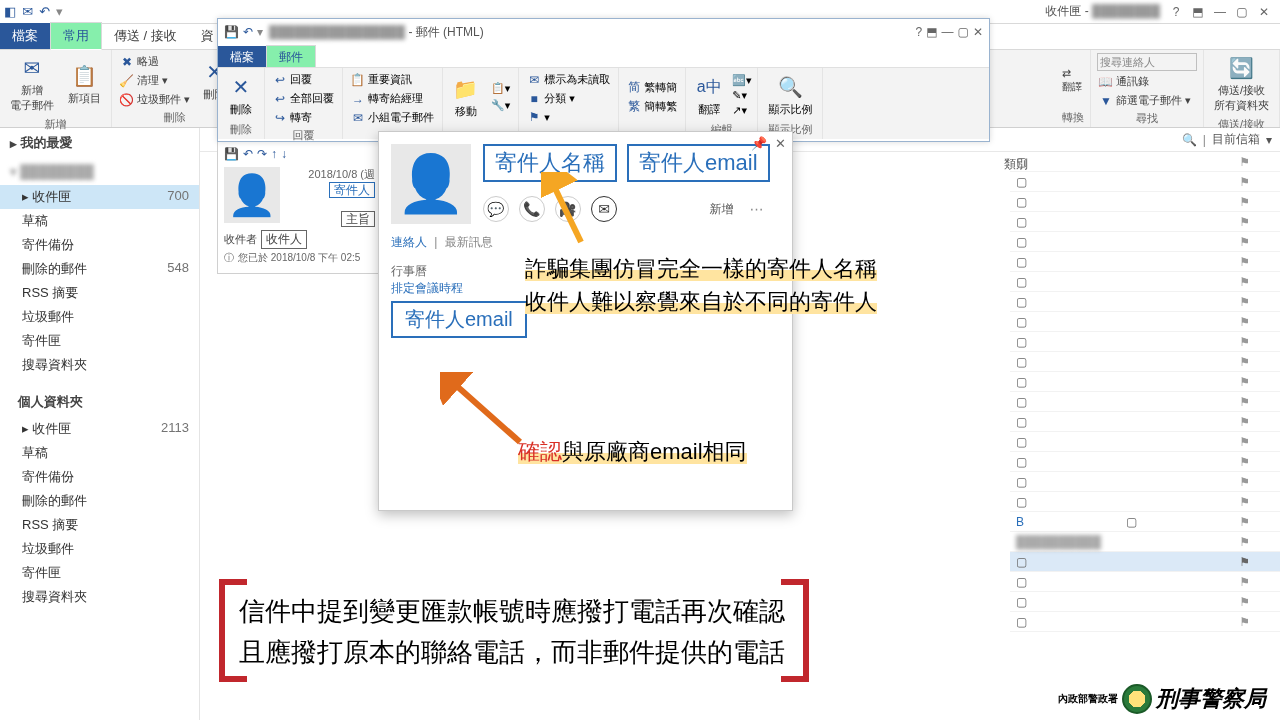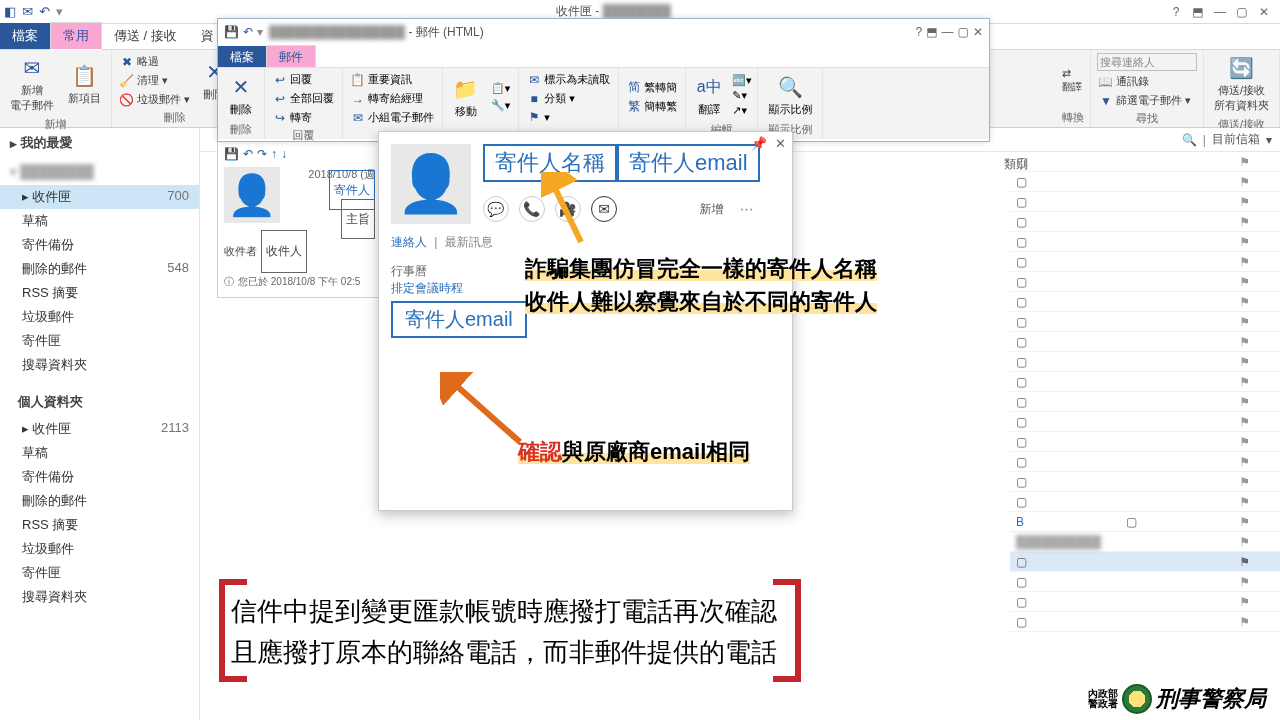--- a/index.html
+++ b/index.html
@@ -3,28 +3,28 @@
 <meta charset="utf-8">
 <style>
 *{box-sizing:border-box;margin:0;padding:0;font-family:"Microsoft JhengHei","微軟正黑體",Arial,sans-serif}
 body{width:1280px;height:720px;overflow:hidden;background:#fff;position:relative}
 
 
 .main-window{position:absolute;inset:0;background:#fff;display:flex;flex-direction:column}
 .title-bar{height:24px;background:#fff;display:flex;align-items:center;font-size:12px;color:#555;border-bottom:1px solid #d9d9d9}
 .title-bar .qat{display:flex;gap:6px;padding:0 4px;align-items:center}
 .title-bar .qat span{color:#2a579a;font-size:13px}
-.title-bar .center{flex:1;text-align:center;color:#555}
+.title-bar .center{flex:1;text-align:right;color:#555}
 .title-bar .win-ctrl{display:flex;gap:2px;padding:0 6px;color:#666}
 .title-bar .win-ctrl span{width:20px;text-align:center}
 
 .tabs{height:26px;background:#fff;display:flex;align-items:flex-end;border-bottom:1px solid #d9d9d9;font-size:13px}
 .tab{padding:4px 12px;color:#444;cursor:pointer}
 .tab.file{background:#2a579a;color:#fff}
-.tab.active{background:#f9a8d4;border:1px solid #d9d9d9;border-bottom:1px solid #fff;color:#2a579a;margin-bottom:-1px}
+.tab.active{background:#86efac;border:1px solid #d9d9d9;border-bottom:1px solid #fff;color:#2a579a;margin-bottom:-1px}
 
 .ribbon{height:78px;background:#f3f3f3;border-bottom:1px solid #d0d0d0;display:flex;font-size:11px;color:#444}
 .ribbon-group{border-right:1px solid #e4e4e4;padding:3px 6px 2px;display:flex;flex-direction:column}
 .ribbon-group .g-body{flex:1;display:flex;align-items:center;gap:6px}
 .ribbon-group .g-label{text-align:center;font-size:11px;color:#666;margin-top:2px}
 .big-btn{display:flex;flex-direction:column;align-items:center;gap:2px;padding:2px 4px}
 .big-btn .ico{width:26px;height:26px;display:flex;align-items:center;justify-content:center;color:#2a579a;font-size:20px}
 .small-btn{display:flex;align-items:center;gap:3px;padding:1px 2px;font-size:11px}
 .small-btn .ico{width:14px;height:14px;color:#2a579a;font-size:12px;display:inline-flex;align-items:center;justify-content:center}
 .stack{display:flex;flex-direction:column;gap:2px}
@@ -55,48 +55,48 @@
 .msg-title .center{flex:1;text-align:left}
 .msg-title .win-ctrl{display:flex;gap:4px;padding:0 6px;color:#666}
 .msg-tabs{height:24px;display:flex;align-items:flex-end;font-size:12px}
 .msg-tabs .tab{padding:3px 12px}
 .msg-ribbon{height:72px;background:#f3f3f3;display:flex;font-size:11px;position:absolute;top:48px;left:0;right:0;border-top:1px solid #e0e0e0}
 
 
 .msg-preview{position:absolute;left:217px;top:140px;width:165px;background:#fff;border:1px solid #d0d0d0;padding:6px;font-size:12px;color:#444;z-index:4}
 .msg-preview .avatar{width:56px;height:56px;background:#e8e8e8;display:flex;align-items:center;justify-content:center;color:#bbb;font-size:40px;margin-bottom:4px}
 .msg-preview .pv-row{display:flex;gap:4px;align-items:center;font-size:11px;margin:2px 0}
-.boxed{border:1px solid #666;padding:12px 4px;font-size:12px}
+.boxed{border:1px solid #666;padding:0 4px;font-size:12px}
 
 
 .contact-pop{position:absolute;left:378px;top:131px;width:415px;height:380px;background:#fff;border:1px solid #c9c9c9;box-shadow:0 4px 12px rgba(0,0,0,.25);z-index:6;padding:12px;font-size:13px}
 .contact-pop .top{display:flex;gap:12px;align-items:flex-start}
 .contact-pop .avatar{width:80px;height:80px;background:#e8e8e8;display:flex;align-items:center;justify-content:center;color:#ccc;font-size:56px}
-.contact-pop .name-boxes{display:flex;gap:0}
+.contact-pop .name-boxes{display:flex;gap:10px}
 .name-box{border:2px solid #2a6fba;color:#2a6fba;font-size:22px;padding:2px 10px;font-weight:400}
 .contact-pop .action-icons{display:flex;gap:10px;margin-top:14px;color:#bbb}
 .contact-pop .action-icons span{width:26px;height:26px;border:1px solid #ccc;border-radius:50%;display:flex;align-items:center;justify-content:center;font-size:14px}
 .contact-pop .section-tabs{color:#2a6fba;font-size:12px;margin-top:10px}
 .contact-pop .sec-h{font-size:12px;color:#666;margin-top:12px}
 .email-box{border:2px solid #2a6fba;color:#2a6fba;font-size:20px;padding:3px 12px;display:inline-block;margin-top:4px}
 .pop-close{position:absolute;top:4px;right:6px;color:#666;font-size:13px;display:flex;gap:8px}
 
 
-.anno{position:absolute;z-index:20;font-size:22px;font-weight:bold;line-height:1.5}
+.anno{position:absolute;z-index:20;font-size:22px;font-weight:normal;line-height:1.5}
 .anno .hl{background:linear-gradient(transparent 55%, #ffe4a0 55%)}
 .anno .red{color:#d93026}
 .arrow{position:absolute;z-index:19}
-.warn-box{position:absolute;left:225px;bottom:38px;z-index:20;font-size:26px;line-height:1.55;padding:12px 18px 10px 6px}
+.warn-box{position:absolute;left:225px;bottom:38px;z-index:20;font-size:26px;line-height:1.55;padding:12px 18px 10px 14px}
 .warn-box::before,.warn-box::after{content:"";position:absolute;width:22px;height:100%;top:0}
 .warn-box::before{left:-6px;border-left:6px solid #c1272d;border-top:6px solid #c1272d;border-bottom:6px solid #c1272d;height:calc(100% - 12px)}
 .warn-box::after{right:-6px;border-right:6px solid #c1272d;border-top:6px solid #c1272d;border-bottom:6px solid #c1272d;height:calc(100% - 12px)}
 
 .logo{position:absolute;right:14px;bottom:6px;z-index:30;font-size:22px;font-weight:900;font-style:italic;color:#000;display:flex;align-items:center;gap:4px}
 .logo .badge{width:30px;height:30px;border-radius:50%;background:radial-gradient(circle,#ffe27a 45%,#2a7a3a 46%);border:2px solid #1b5a28}
-.logo .small{font-size:10px;line-height:1;display:flex;flex-direction:column;font-style:normal}
+.logo .small{font-size:10px;line-height:1;display:flex;flex-direction:row;font-style:normal}
 
 svg{display:block}
 </style>
 </head>
 <body>
 
 <div class="main-window">
   <div class="title-bar">
     <div class="qat">
       <span>◧</span>

